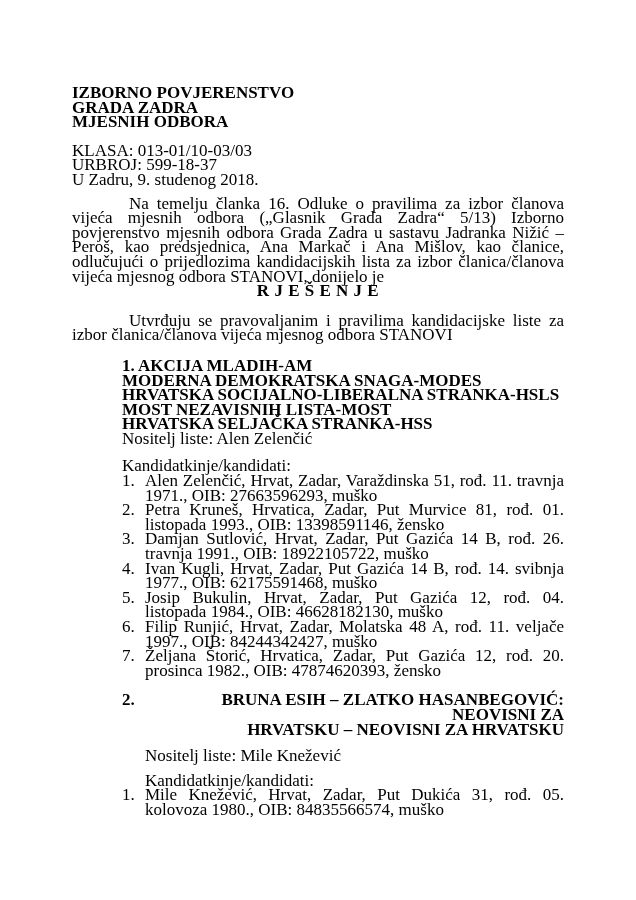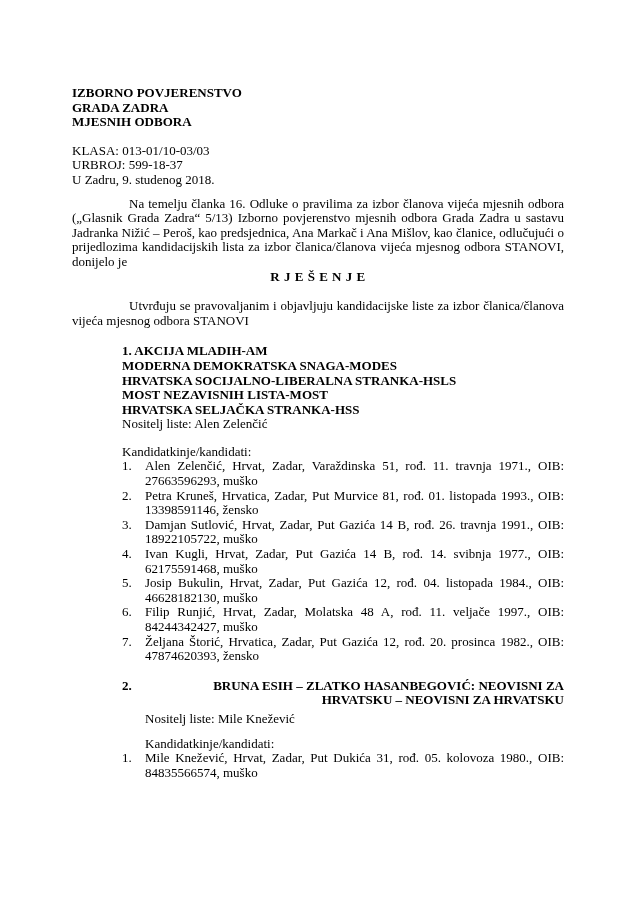--- a/index.html
+++ b/index.html
@@ -2,42 +2,42 @@
 <html><head>
 <meta charset="utf-8">
 <style>
   html,body{margin:0;padding:0;background:#ffffff;}
   .page{
     position:relative;
     width:636px;height:900px;
     background:#ffffff;
     overflow:hidden;
     font-family:"Liberation Serif","DejaVu Serif",serif;
-    font-size:13px;
+    font-size:17px;
     line-height:14.6px;
     color:#000000;
   }
   .content{position:absolute;left:72px;top:86px;width:492px;}
   .bold{font-weight:normal;}
   .issuer{font-weight:bold;}
   .meta{margin-top:14px;}
   .para{margin:9px 0 0 0;text-align:justify;text-indent:57px;}
   .doc-title{margin-top:0;text-align:center;font-weight:bold;letter-spacing:.5px;}
   .statement{margin-top:15px;}
   .sec1-head{margin-top:16px;margin-left:50px;font-weight:bold;}
   .nositelj-1{margin-left:50px;}
   .kand-label-1{margin-left:50px;margin-top:13px;}
   .cand{display:flex;margin-left:50px;}
   .cand .num{flex:0 0 23px;}
   .cand .ctext{flex:1;text-align:justify;}
   .section2{margin-top:15px;}
   .sec2-head{display:flex;margin-left:50px;font-weight:bold;}
   .sec2-head .num{flex:0 0 23px;}
   .sec2-head .htext{flex:1;text-align:right;margin-left:12px;}
-  .nositelj-2{margin-left:73px;margin-top:4px;}
+  .nositelj-2{margin-left:73px;margin-top:12px;}
   .kand-label-2{margin-left:73px;margin-top:10px;}
 </style>
 </head>
 <body>
 
 <div class="page">
   <div class="content">
 
     <div class="issuer">
       <div>IZBORNO POVJERENSTVO</div>
@@ -48,21 +48,21 @@
     <div class="meta">
       <div>KLASA: 013-01/10-03/03</div>
       <div>URBROJ: 599-18-37</div>
       <div>U Zadru, 9. studenog 2018.</div>
     </div>
 
     <p class="para"><span>Na temelju članka 16. Odluke o pravilima za izbor članova vijeća mjesnih odbora („Glasnik Grada Zadra“ 5/13) Izborno povjerenstvo mjesnih odbora Grada Zadra u sastavu Jadranka Nižić – Peroš, kao predsjednica, Ana Markač i Ana Mišlov, kao članice, odlučujući o prijedlozima kandidacijskih lista za izbor članica/članova vijeća mjesnog odbora </span><span class="bold">STANOVI</span><span>, donijelo je</span></p>
 
     <div class="doc-title">R J E Š E N J E</div>
 
-    <p class="para statement"><span>Utvrđuju se pravovaljanim i objavljuju kandidacijske liste za izbor članica/članova vijeća mjesnog odbora </span><span class="bold">STANOVI</span></p>
+    <p class="para statement"><span>Utvrđuju se pravovaljanim i pravilima kandidacijske liste za izbor članica/članova vijeća mjesnog odbora </span><span class="bold">STANOVI</span></p>
 
     <div>
       <div class="sec1-head">
         <div>1. AKCIJA MLADIH-AM</div>
         <div>MODERNA DEMOKRATSKA SNAGA-MODES</div>
         <div>HRVATSKA SOCIJALNO-LIBERALNA STRANKA-HSLS</div>
         <div>MOST NEZAVISNIH LISTA-MOST</div>
         <div>HRVATSKA SELJAČKA STRANKA-HSS</div>
       </div>
       <div class="nositelj-1">Nositelj liste: Alen Zelenčić</div>

